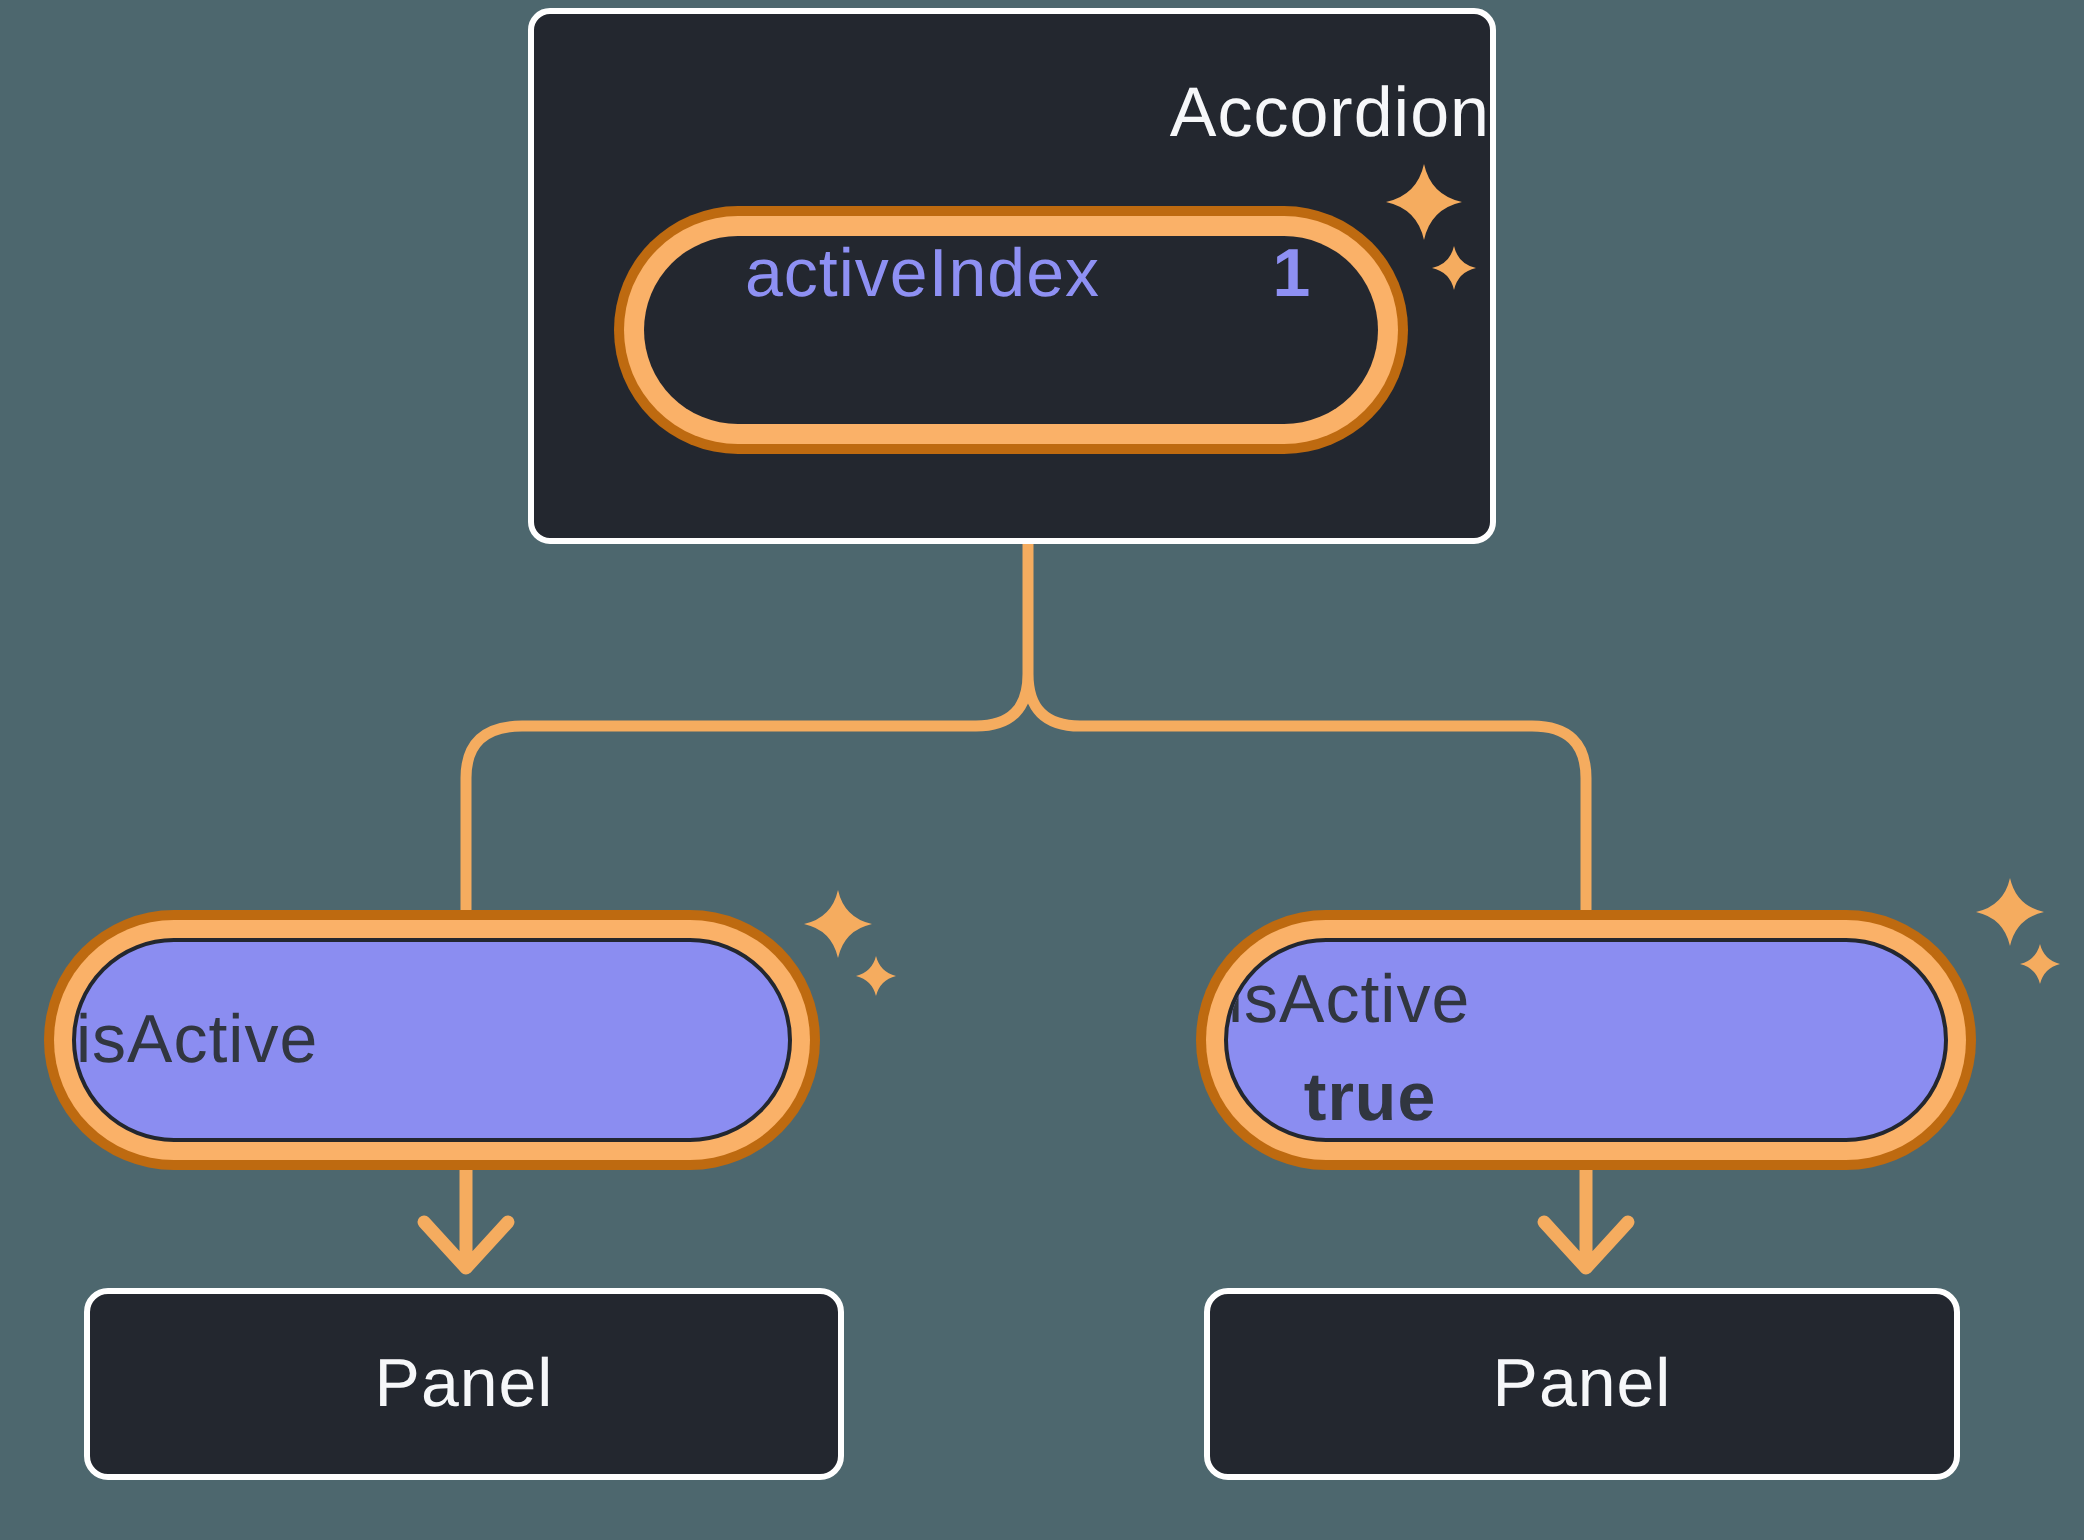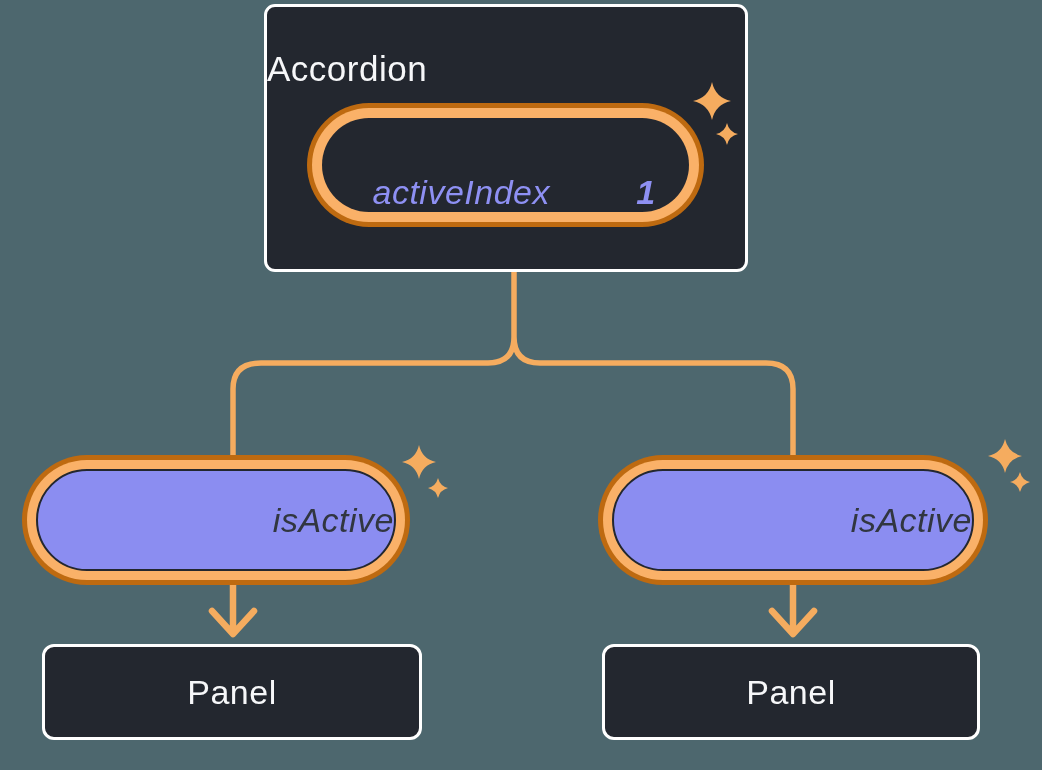--- a/index.html
+++ b/index.html
@@ -16,32 +16,32 @@
   }
   svg.layer{position:absolute;left:0;top:0;width:1042px;height:770px;pointer-events:none;}
   #connector-layer{z-index:0}
   #sparkle-layer{z-index:3}
   .card{
     position:absolute;background:var(--c-card,#23272F);
     border:3px solid var(--c-card_border,#fff);border-radius:12px;z-index:1;
   }
   .accordion-card{left:264px;top:4px;width:484px;height:268px;border-radius:11px;}
   .card-title{
-    margin-top:42px;text-align:left;font-size:35px;font-weight:500;
+    margin-top:30px;text-align:right;font-size:35px;font-weight:500;
     letter-spacing:.5px;color:var(--c-title_text,#F6F7F9);
   }
   .pill-outer{
     position:absolute;background:var(--c-ring_outer,#BE6A10);
     border-radius:999px;padding:5px;z-index:2;
   }
   .pill-mid{background:var(--c-ring_inner,#FAB168);border-radius:999px;height:100%;}
   .state-pill{left:307px;top:103px;width:397px;height:124px;}
   .state-pill .pill-mid{padding:10px;}
   .pill-inner{
-    border-radius:999px;height:100%;display:flex;align-items:flex-end;overflow:hidden;font-style:italic;
+    border-radius:999px;height:100%;display:flex;align-items:flex-start;overflow:hidden;
   }
   .inner-dark{background:var(--c-card,#23272F);}
   .inner-purple{background:var(--c-prop_fill,#8B8DF1);border:2.5px solid var(--c-card,#23272F);flex-direction:column;}
   .pill-section{display:flex;align-items:center;justify-content:center;}
   .pill-label{flex:1;font-size:34px;letter-spacing:.5px;}
   .pill-value{font-size:34px;font-weight:700;letter-spacing:.5px;}
   .state-pill .pill-label{color:var(--c-state_text,#8E90F3);}
   .state-pill .pill-value{width:86px;color:var(--c-state_text,#8E90F3);}
   .divider{width:2.5px;}
   .divider-light{background:var(--c-connector,#F5AC5F);}
@@ -98,20 +98,21 @@
         <div class="divider divider-dark"></div>
       </div>
     </div>
   </div>
 
   <div class="pill-outer prop-pill prop-pill-right">
     <div class="pill-mid">
       <div class="pill-inner inner-purple">
         <div class="pill-section pill-label">isActive</div>
         <div class="divider divider-dark"></div>
+        <div class="pill-section pill-value">true</div>
       </div>
     </div>
   </div>
 
   <div class="card panel-card panel-left">
     <span>Panel</span>
   </div>
   <div class="card panel-card panel-right">
     <span>Panel</span>
   </div>

